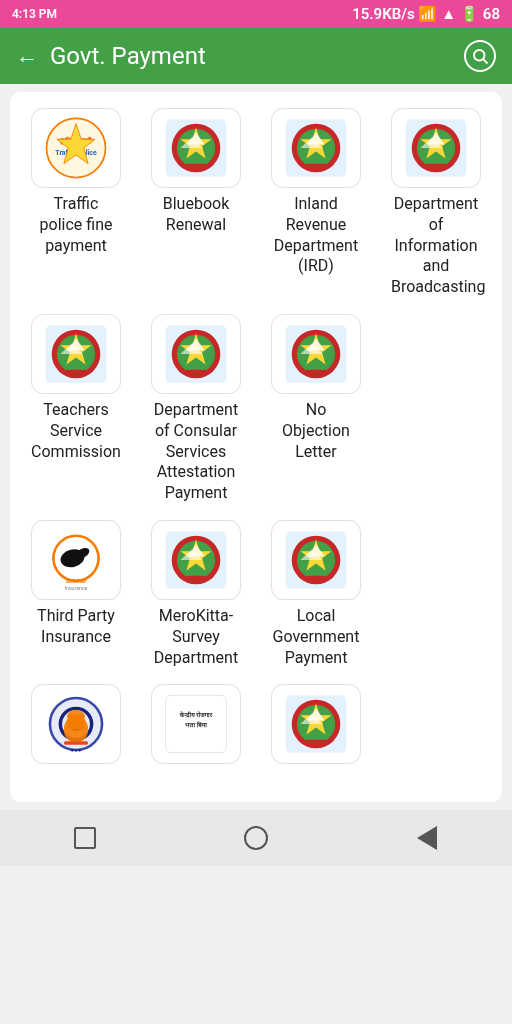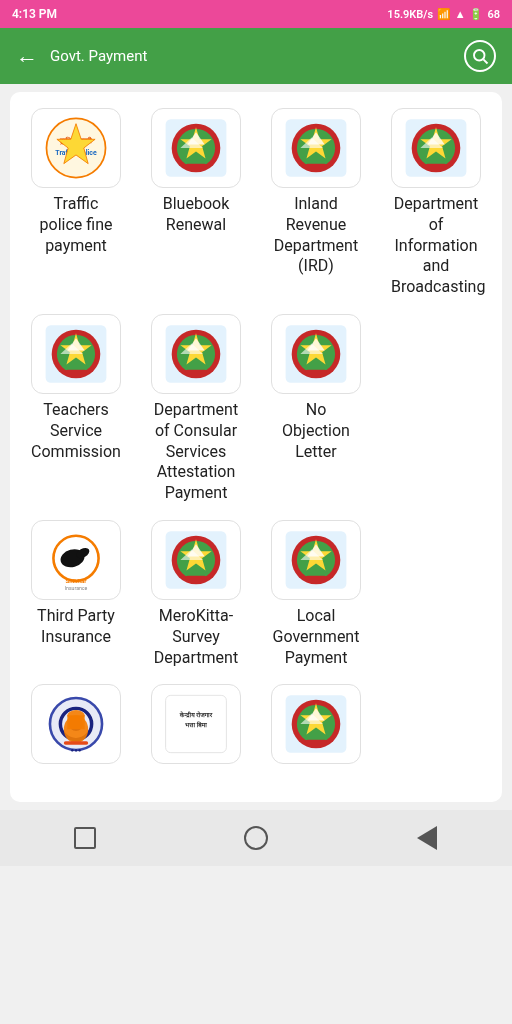--- a/index.html
+++ b/index.html
@@ -20,21 +20,21 @@
       align-items: center;
       justify-content: space-between;
       padding: 0 12px;
       font-size: 12px;
       font-weight: 600;
     }
     .status-right {
       display: flex;
       align-items: center;
       gap: 4px;
-      font-size: 11px;
+      font-size: 15px;
     }
 
     
     .top-bar {
       background: #43a047;
       height: 56px;
       display: flex;
       align-items: center;
       padding: 0 16px;
       justify-content: space-between;
@@ -44,21 +44,21 @@
       align-items: center;
       gap: 12px;
     }
     .back-arrow {
       color: white;
       font-size: 22px;
       cursor: pointer;
     }
     .top-title {
       color: white;
-      font-size: 15px;
+      font-size: 24px;
       font-weight: 400;
     }
     .search-icon-top {
       color: white;
       font-size: 22px;
       cursor: pointer;
       width: 32px;
       height: 32px;
       border: 2px solid white;
       border-radius: 50%;

